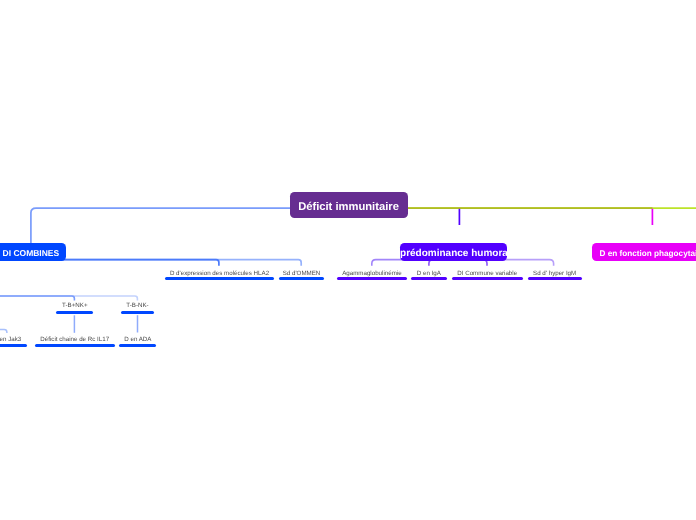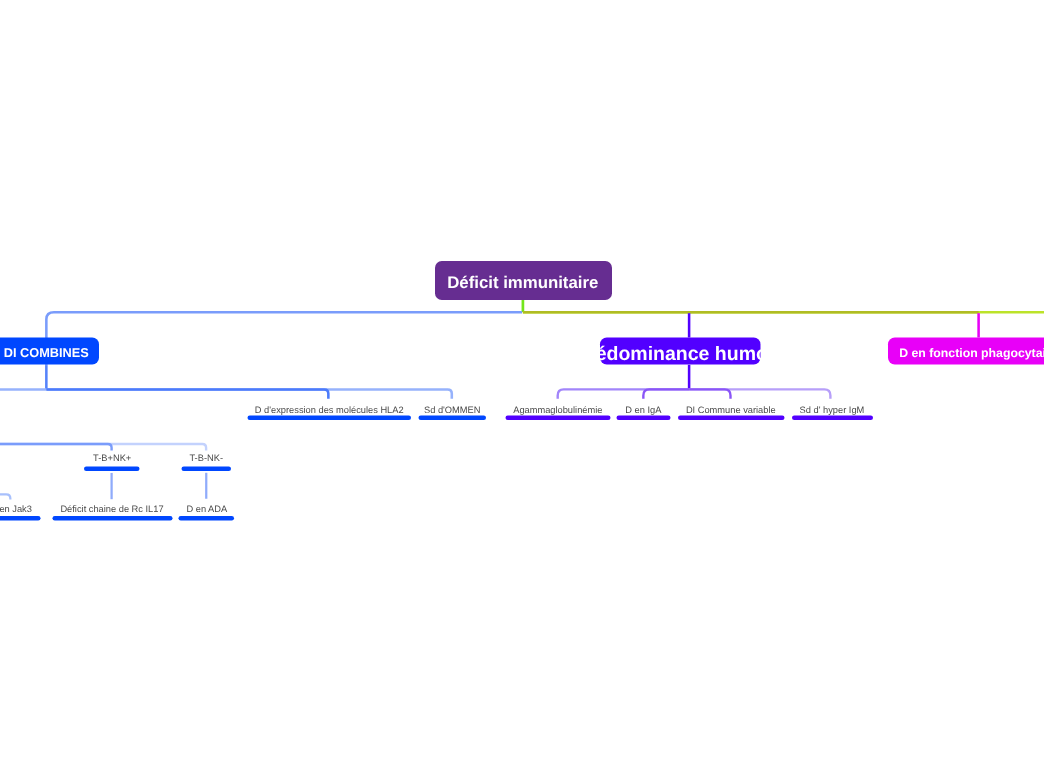--- a/index.html
+++ b/index.html
@@ -1,19 +1,19 @@
 <!DOCTYPE html>
 <html><head>
 <meta charset="utf-8">
 <style>
   html,body{margin:0;padding:0;background:#ffffff;}
   body{width:696px;height:520px;overflow:hidden;font-family:"Liberation Sans",sans-serif;-webkit-font-smoothing:antialiased;text-rendering:geometricPrecision;}
   #canvas{position:relative;width:696px;height:520px;background:#fff;transform:translateZ(0);}
   svg.links{position:absolute;left:0;top:0;width:696px;height:520px;overflow:visible;}
-  .node{position:absolute;border-radius:4.5px;color:#fff;font-weight:bold;display:flex;align-items:center;justify-content:center;white-space:nowrap;}
+  .node{position:absolute;border-radius:4.5px;color:#fff;font-weight:bold;display:flex;align-items:center;justify-content:center;white-space:nowrap;margin-top:18px;}
   .node > span{filter:blur(0px);position:relative;}
   .leaf{position:absolute;white-space:nowrap;text-align:center;}
   .leaf .lbl{display:block;color:#4a4a4a;font-size:6.2px;line-height:7px;will-change:opacity;position:relative;top:1.5px;}
   .leaf .ul{position:absolute;left:0;display:block;height:3px;border-radius:1.5px;}
 </style>
 </head>
 <body>
 
 <div id="canvas">
   <svg class="links" viewBox="0 0 696 520">
@@ -52,21 +52,21 @@
   </svg>
 
   <div class="node" style="left:289.5px;top:173.7px;width:118px;height:26px;font-size:11.2px;background:#662D91">
     <span style="top:2.5px">Déficit immunitaire</span>
   </div>
 
   <div class="node" style="left:-12px;top:225px;width:78.4px;height:18.4px;font-size:8.5px;background:#0047FF;justify-content:flex-end;padding-right:7.2px;box-sizing:border-box">
     <span style="top:1px">DI COMBINES</span>
   </div>
 
-  <div class="node" style="left:399.6px;top:225.2px;width:107px;height:18.2px;font-size:13px;padding-top:1px;box-sizing:border-box;background:#5200FF">
+  <div class="node" style="left:399.6px;top:225.2px;width:107px;height:18.2px;font-size:10px;padding-top:1px;box-sizing:border-box;background:#5200FF">
     <span style="top:1px">D prédominance humorale</span>
   </div>
 
   <div class="node" style="left:591.7px;top:225px;width:122.5px;height:18.2px;font-size:8.2px;background:#E800F8;justify-content:flex-start;padding-left:7.8px;box-sizing:border-box">
     <span style="top:1px">D en fonction phagocytaire</span>
   </div>
 
   <div class="leaf" style="left:165px;top:268px;width:109px">
     <span class="lbl">D d'expression des molécules HLA2</span>
     <span class="ul" style="width:109px;top:9px;background:#0047FF"></span>

